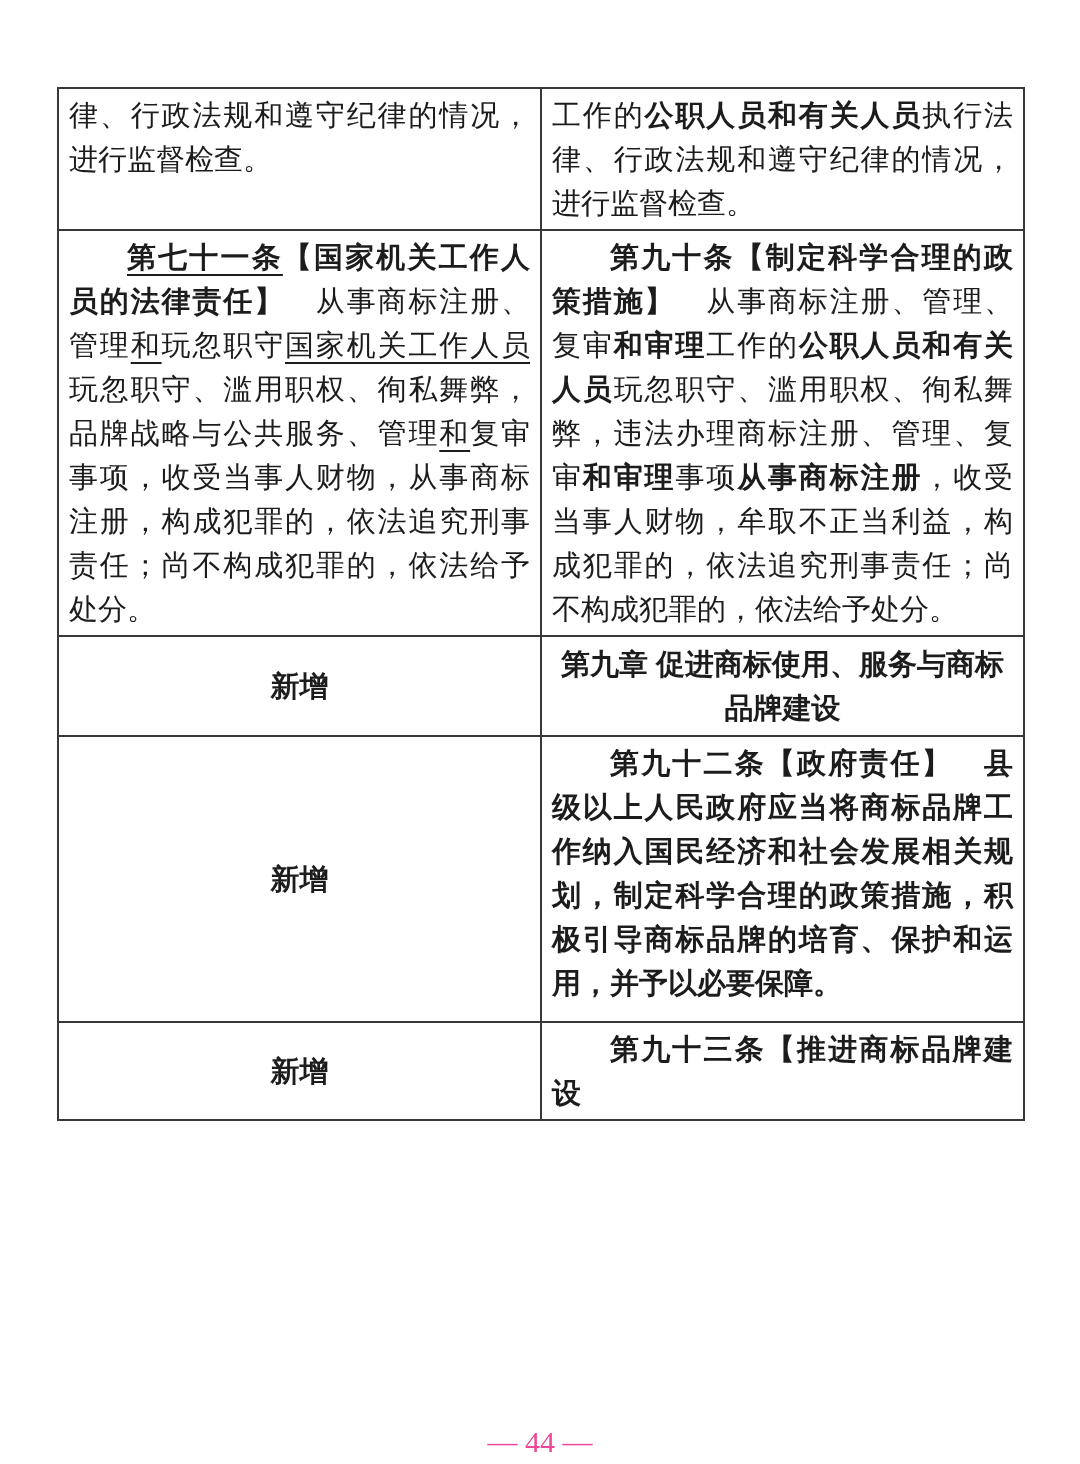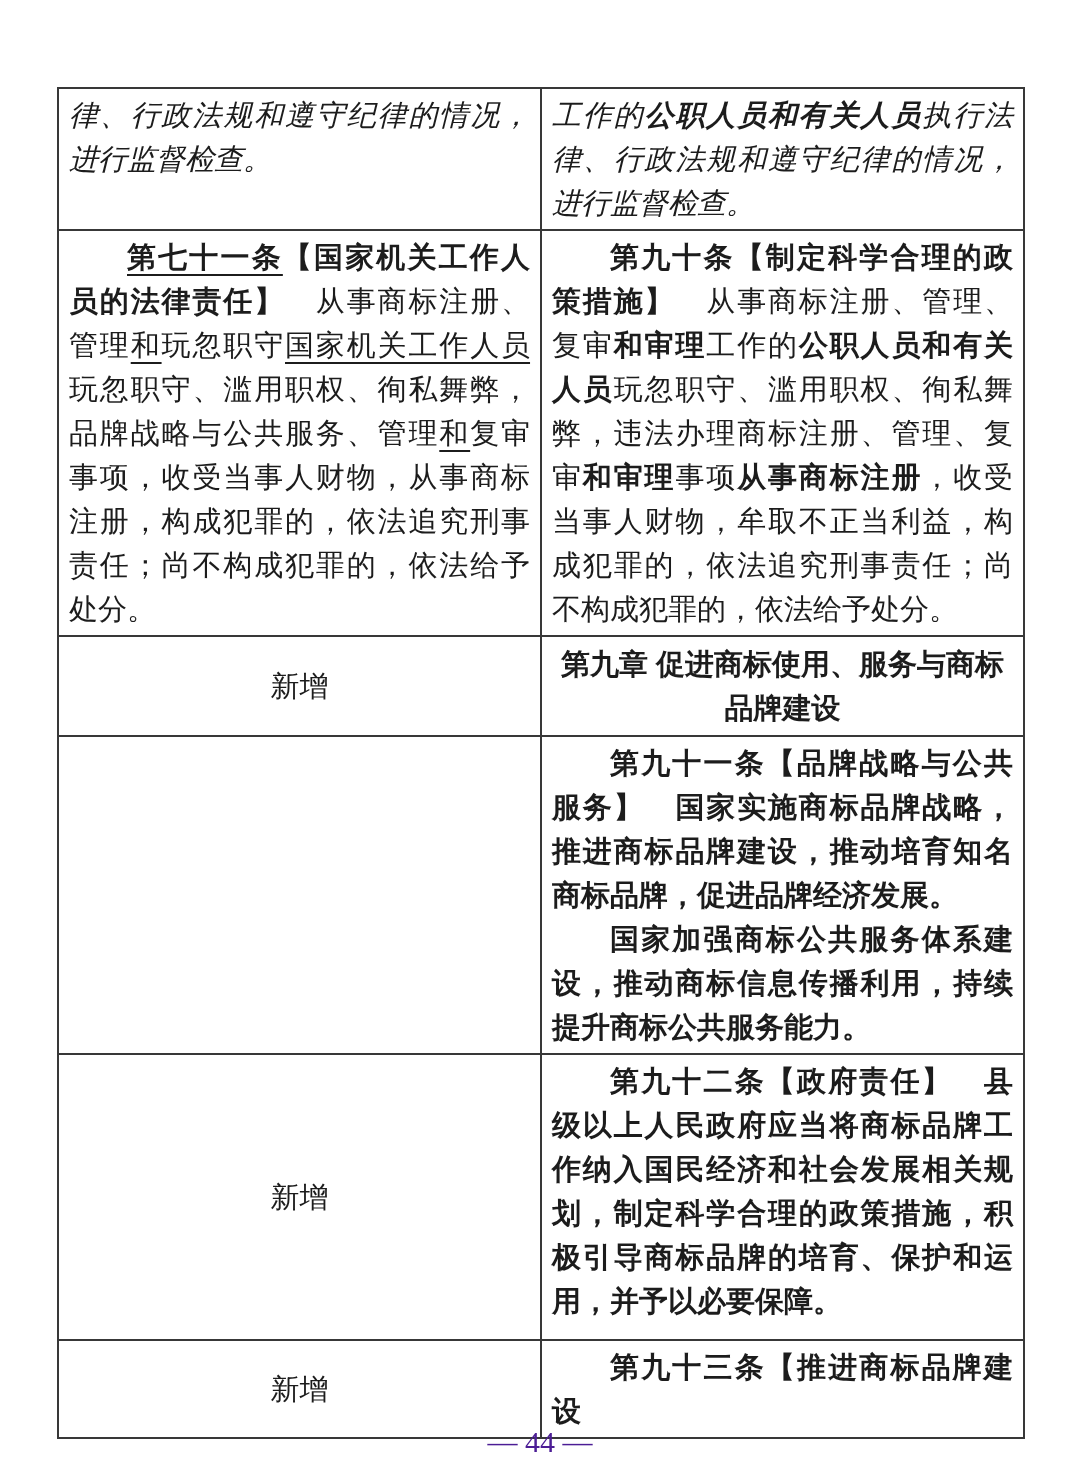--- a/index.html
+++ b/index.html
@@ -36,33 +36,33 @@
   .b {
     font-weight:bold;
     font-family:"Liberation Sans","DejaVu Sans",sans-serif;
   }
   .u {
     text-decoration:underline;
     text-underline-offset:7px;
     text-decoration-thickness:2px;
   }
   .new-label {
-    font-weight:normal;
+    font-weight:bold;
     font-family:"Liberation Sans","DejaVu Sans",sans-serif;
   }
   .chapter-heading {
     font-weight:bold;
     font-family:"Liberation Sans","DejaVu Sans",sans-serif;
   }
   .page-footer {
     position:absolute; top:1424px; left:0; width:1080px;
-    text-align:center; font-size:30px; line-height:36px; color:#4c1d95;
+    text-align:center; font-size:30px; line-height:36px; color:#ec4899;
   }
   tr.r-head { height:44px; }
-  tr.r1 { height:138px;font-style:italic; }
+  tr.r1 { height:138px; }
   tr.r2 { height:400px; }
   tr.r3 { height:100px; }
   tr.r4 { height:318px; }
   tr.r5 { height:286px; }
   tr.r6 { height:53px; }
 </style>
 </head>
 <body>
 
 <table class="doc-table">
@@ -93,29 +93,20 @@
 
     <tr class="r3">
       <td class="center-mid">
         <span class="new-label">新增</span>
       </td>
       <td class="center-mid">
         <span class="chapter-heading">第九章 促进商标使用、服务与商标品牌建设</span>
       </td>
     </tr>
 
-    <tr class="r4">
-      <td>
-        <span></span>
-      </td>
-      <td>
-        <p class="para b">第九十一条【品牌战略与公共服务】　国家实施商标品牌战略，推进商标品牌建设，推动培育知名商标品牌，促进品牌经济发展。</p>
-        <p class="para b">国家加强商标公共服务体系建设，推动商标信息传播利用，持续提升商标公共服务能力。</p>
-      </td>
-    </tr>
 
     <tr class="r5">
       <td class="center-mid">
         <span class="new-label">新增</span>
       </td>
       <td>
         <p class="para b">第九十二条【政府责任】　县级以上人民政府应当将商标品牌工作纳入国民经济和社会发展相关规划，制定科学合理的政策措施，积极引导商标品牌的培育、保护和运用，并予以必要保障。</p>
       </td>
     </tr>
 

